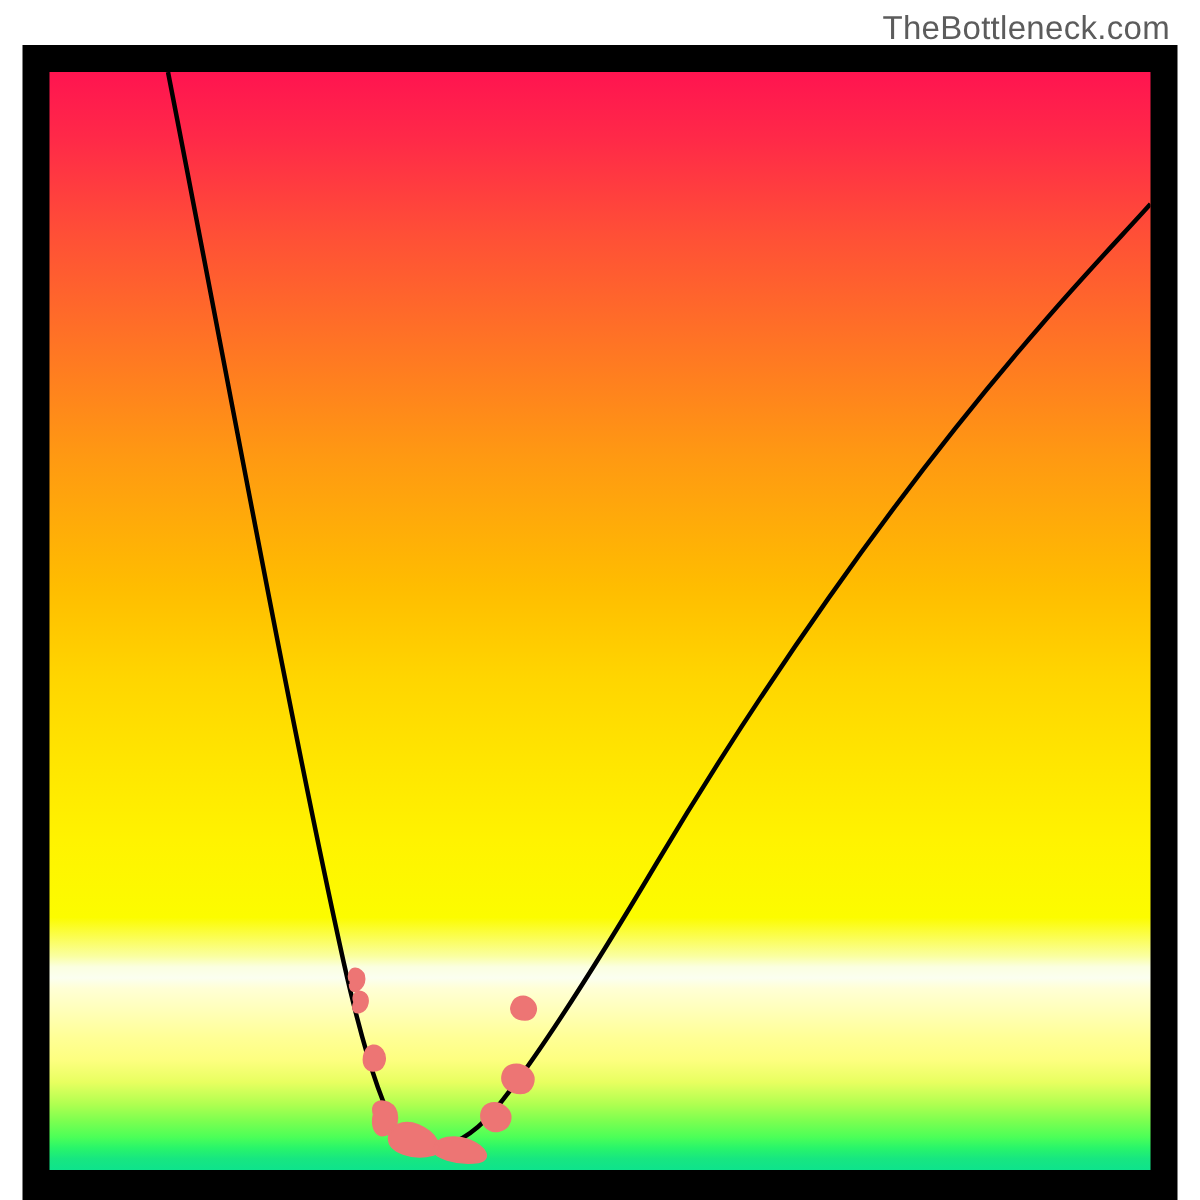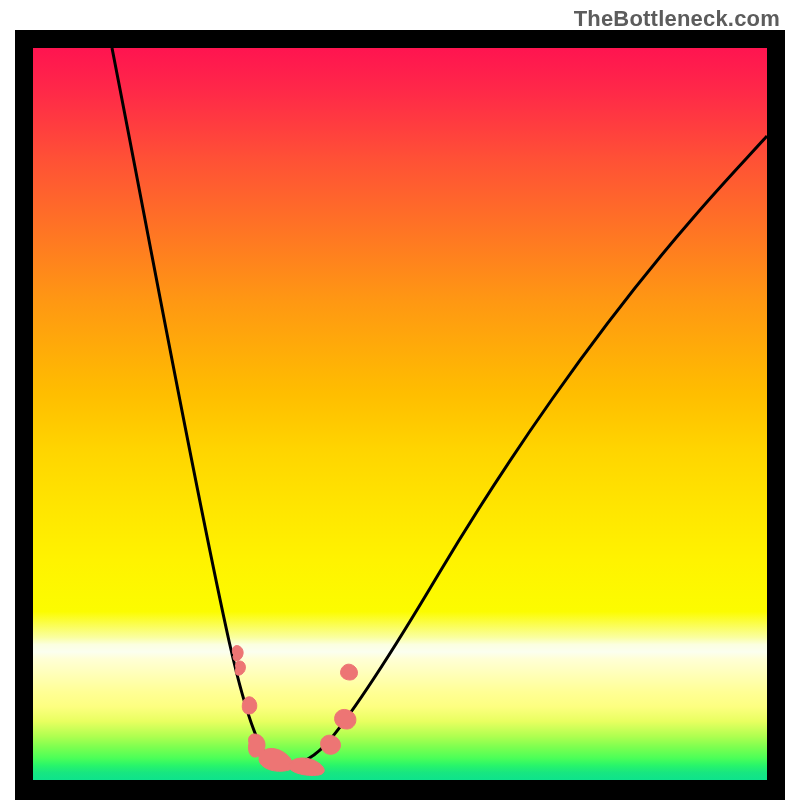--- a/index.html
+++ b/index.html
@@ -10,21 +10,21 @@
     height: 800px;
     overflow: hidden;
     position: relative;
   }
   .watermark {
     position: absolute;
     top: 6px;
     right: 20px;
     font-family: Arial, Helvetica, sans-serif;
     font-size: 22px;
-    font-weight: bold;
+    font-weight: normal;
     color: #5c5c5c;
     letter-spacing: 0.2px;
   }
   .frame {
     position: absolute;
     top: 30px;
     left: 15px;
     width: 770px;
     height: 770px;
     background: #000000;

